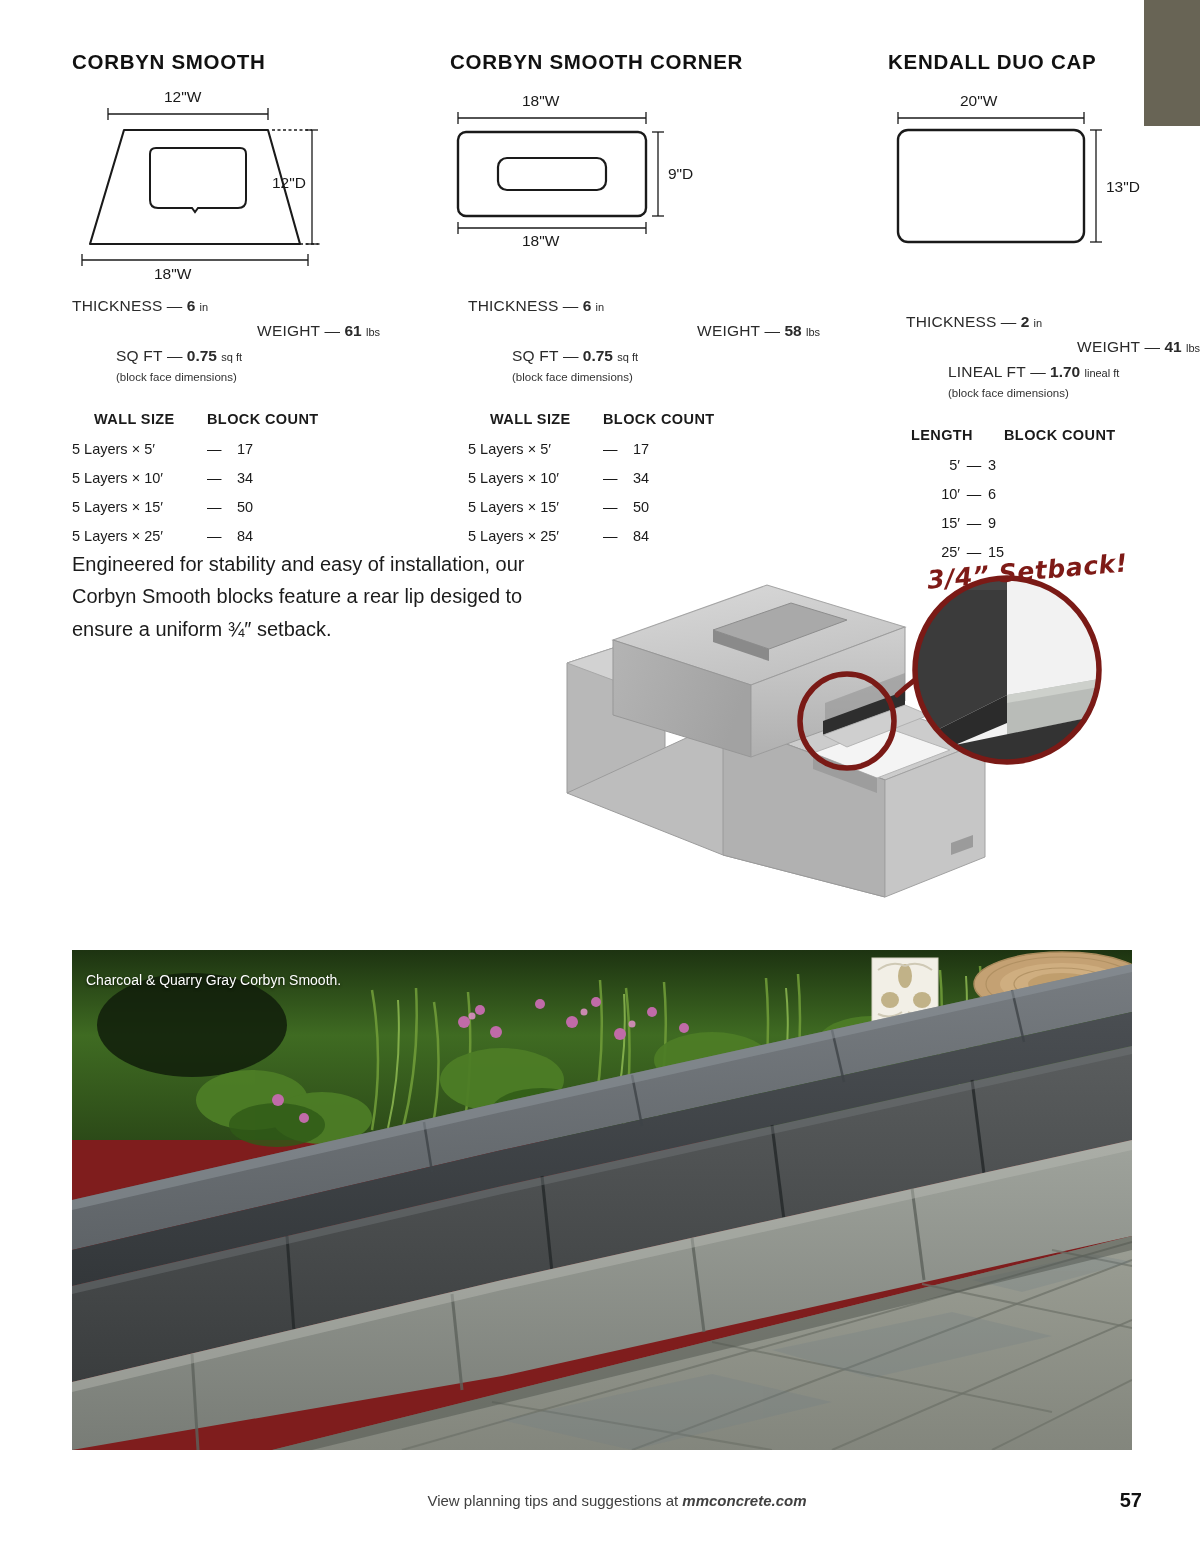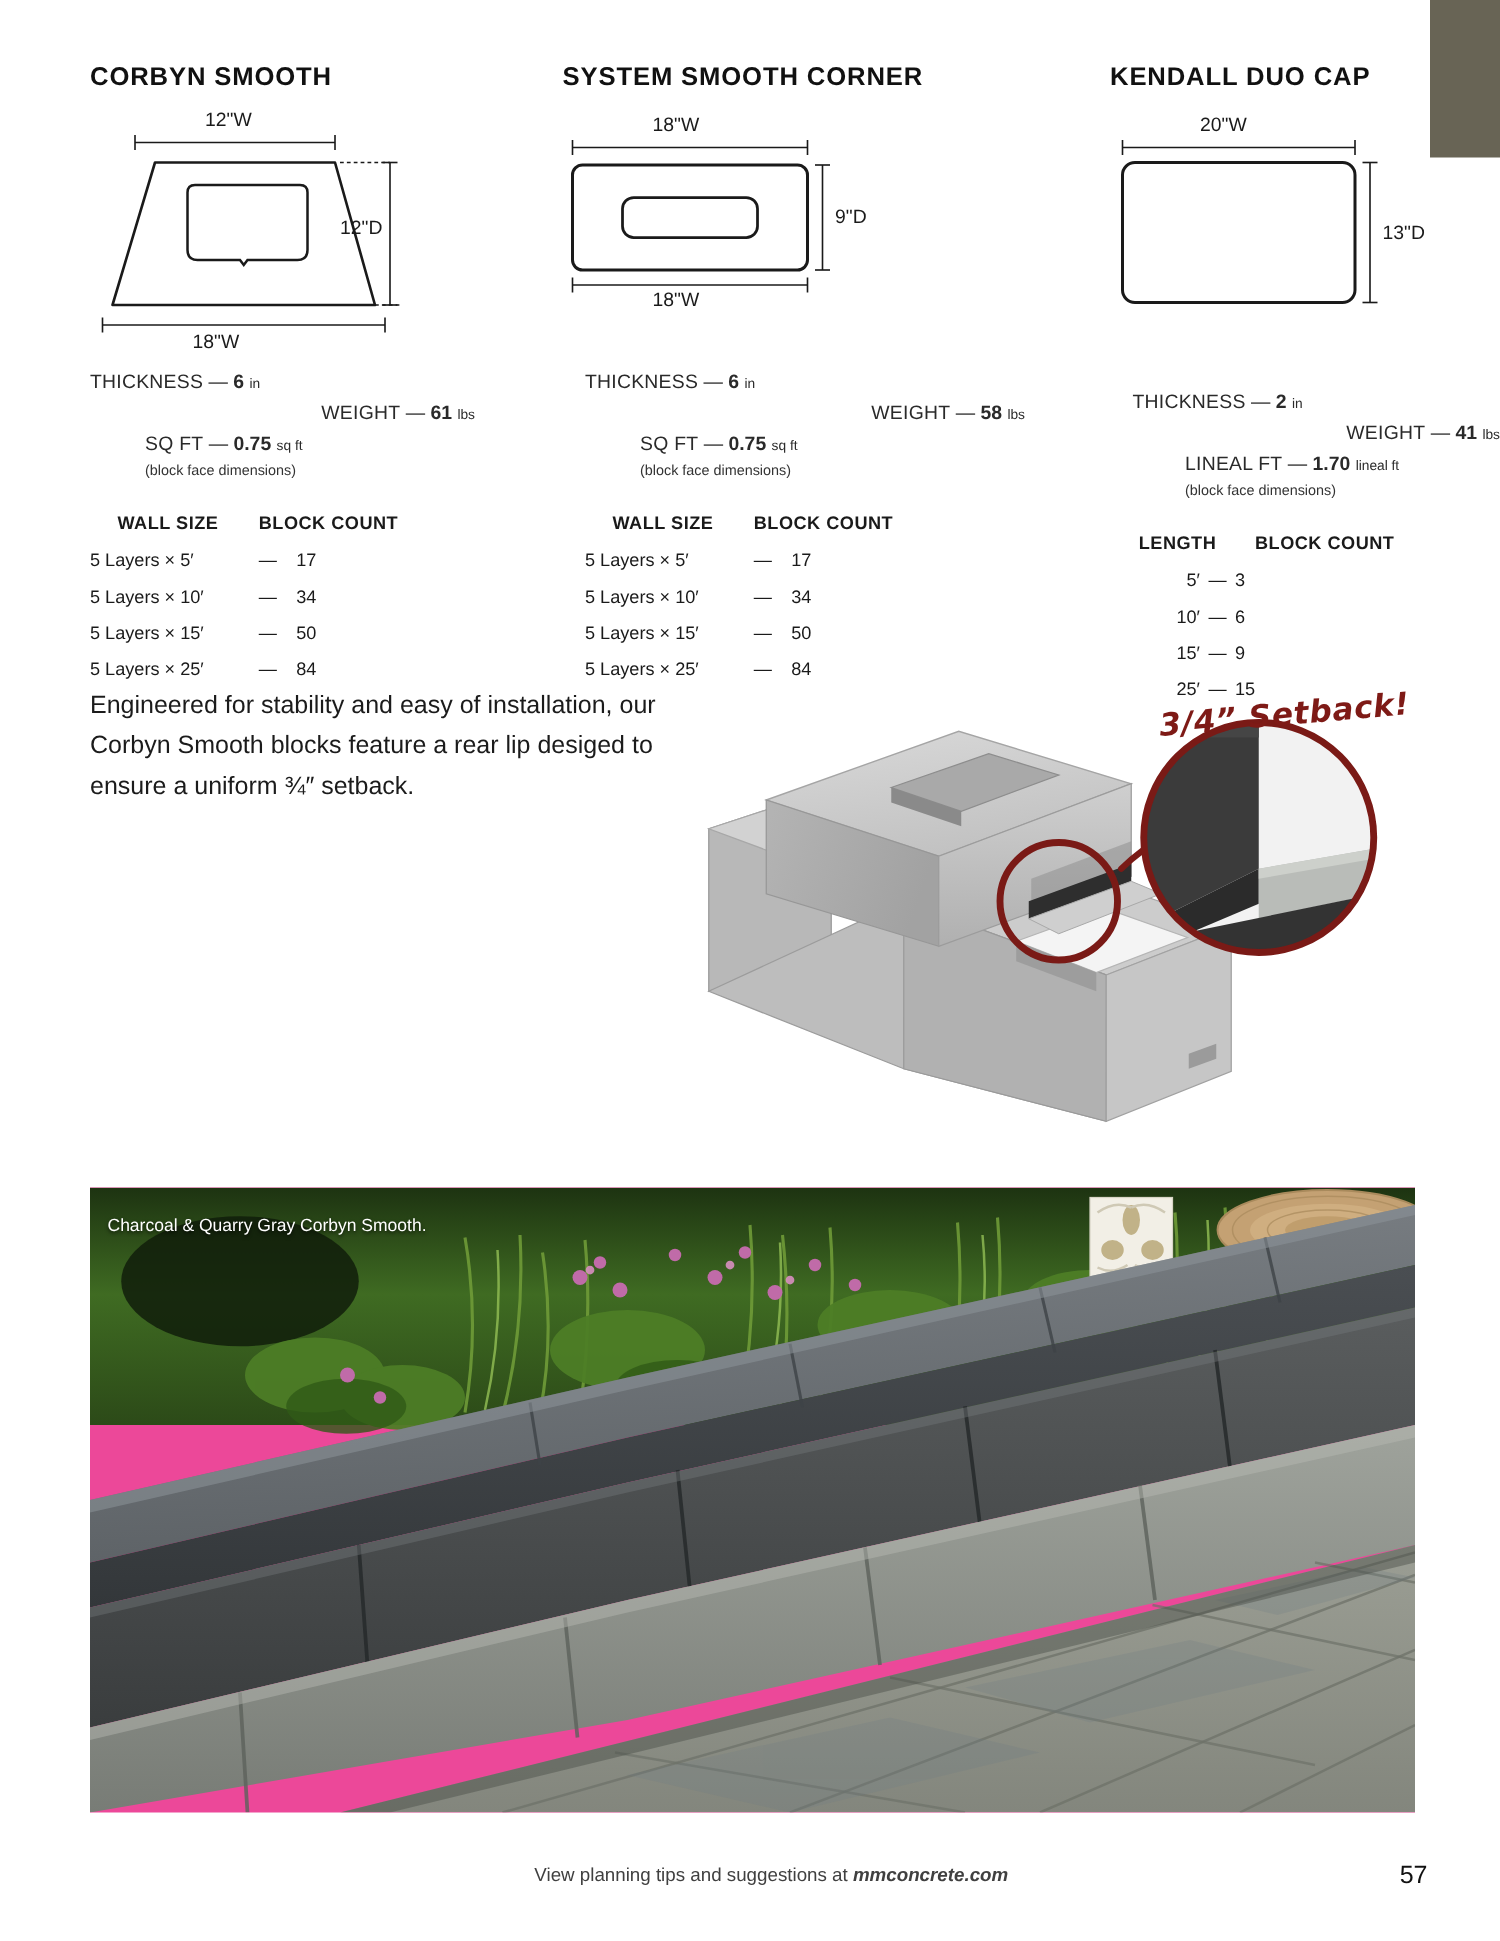--- a/index.html
+++ b/index.html
@@ -66,37 +66,37 @@
   .handwrite {
     position:absolute; left:372px; top:12px; font-size:25px; font-weight:bold;
     color:#7e1a16; font-style:italic; letter-spacing:.6px;
     transform:rotate(-5deg); font-family:"DejaVu Sans", sans-serif;
     white-space:nowrap;
   }
 
   
   .photo {
     position:absolute; left:72px; top:950px; width:1060px; height:500px;
-    overflow:hidden; background:#ec4899;
+    overflow:hidden; background:#7f1d1d;
   }
   .photo-caption {
     position:absolute; left:14px; top:22px; z-index:20;
     font-size:14px; color:#ffffff; white-space:nowrap;
     text-shadow:0 1px 3px rgba(0,0,0,.7);
   }
 
   
   .footer {
     position:absolute; left:17px; top:1492px; width:1200px; text-align:center;
     font-size:15px; color:#404040;
   }
   .footer .site { font-weight:bold; font-style:italic; }
   .pageno {
     position:absolute; right:58px; top:1489px;
-    font-size:20px; font-weight:normal; color:#111;
+    font-size:20px; font-weight:bold; color:#111;
   }
 </style>
 </head>
 <body>
 
 <div class="edge-tab"></div>
 
 <div class="products">
 
   <div class="col col-1">
@@ -178,21 +178,21 @@
       </div>
       <div class="row">
         <span class="c-size">5 Layers × 25′</span>
         <span class="c-dash">—</span>
         <span class="c-cnt">84</span>
       </div>
     </div>
   </div>
 
   <div class="col col-2">
-    <div class="prod-title">SYSTEM SMOOTH CORNER</div>
+    <div class="prod-title">CORBYN SMOOTH CORNER</div>
 
     <div class="diagram">
       <svg width="260" height="180" viewBox="0 0 260 180">
         <g stroke="#1a1a1a" stroke-width="1.3" fill="none">
           <line x1="8" y1="26" x2="196" y2="26"></line>
           <line x1="8" y1="20" x2="8" y2="32"></line>
           <line x1="196" y1="20" x2="196" y2="32"></line>
         </g>
 
         <rect x="8" y="40" width="188" height="84" rx="8" ry="8" fill="#fff" stroke="#1a1a1a" stroke-width="2.4"></rect>

